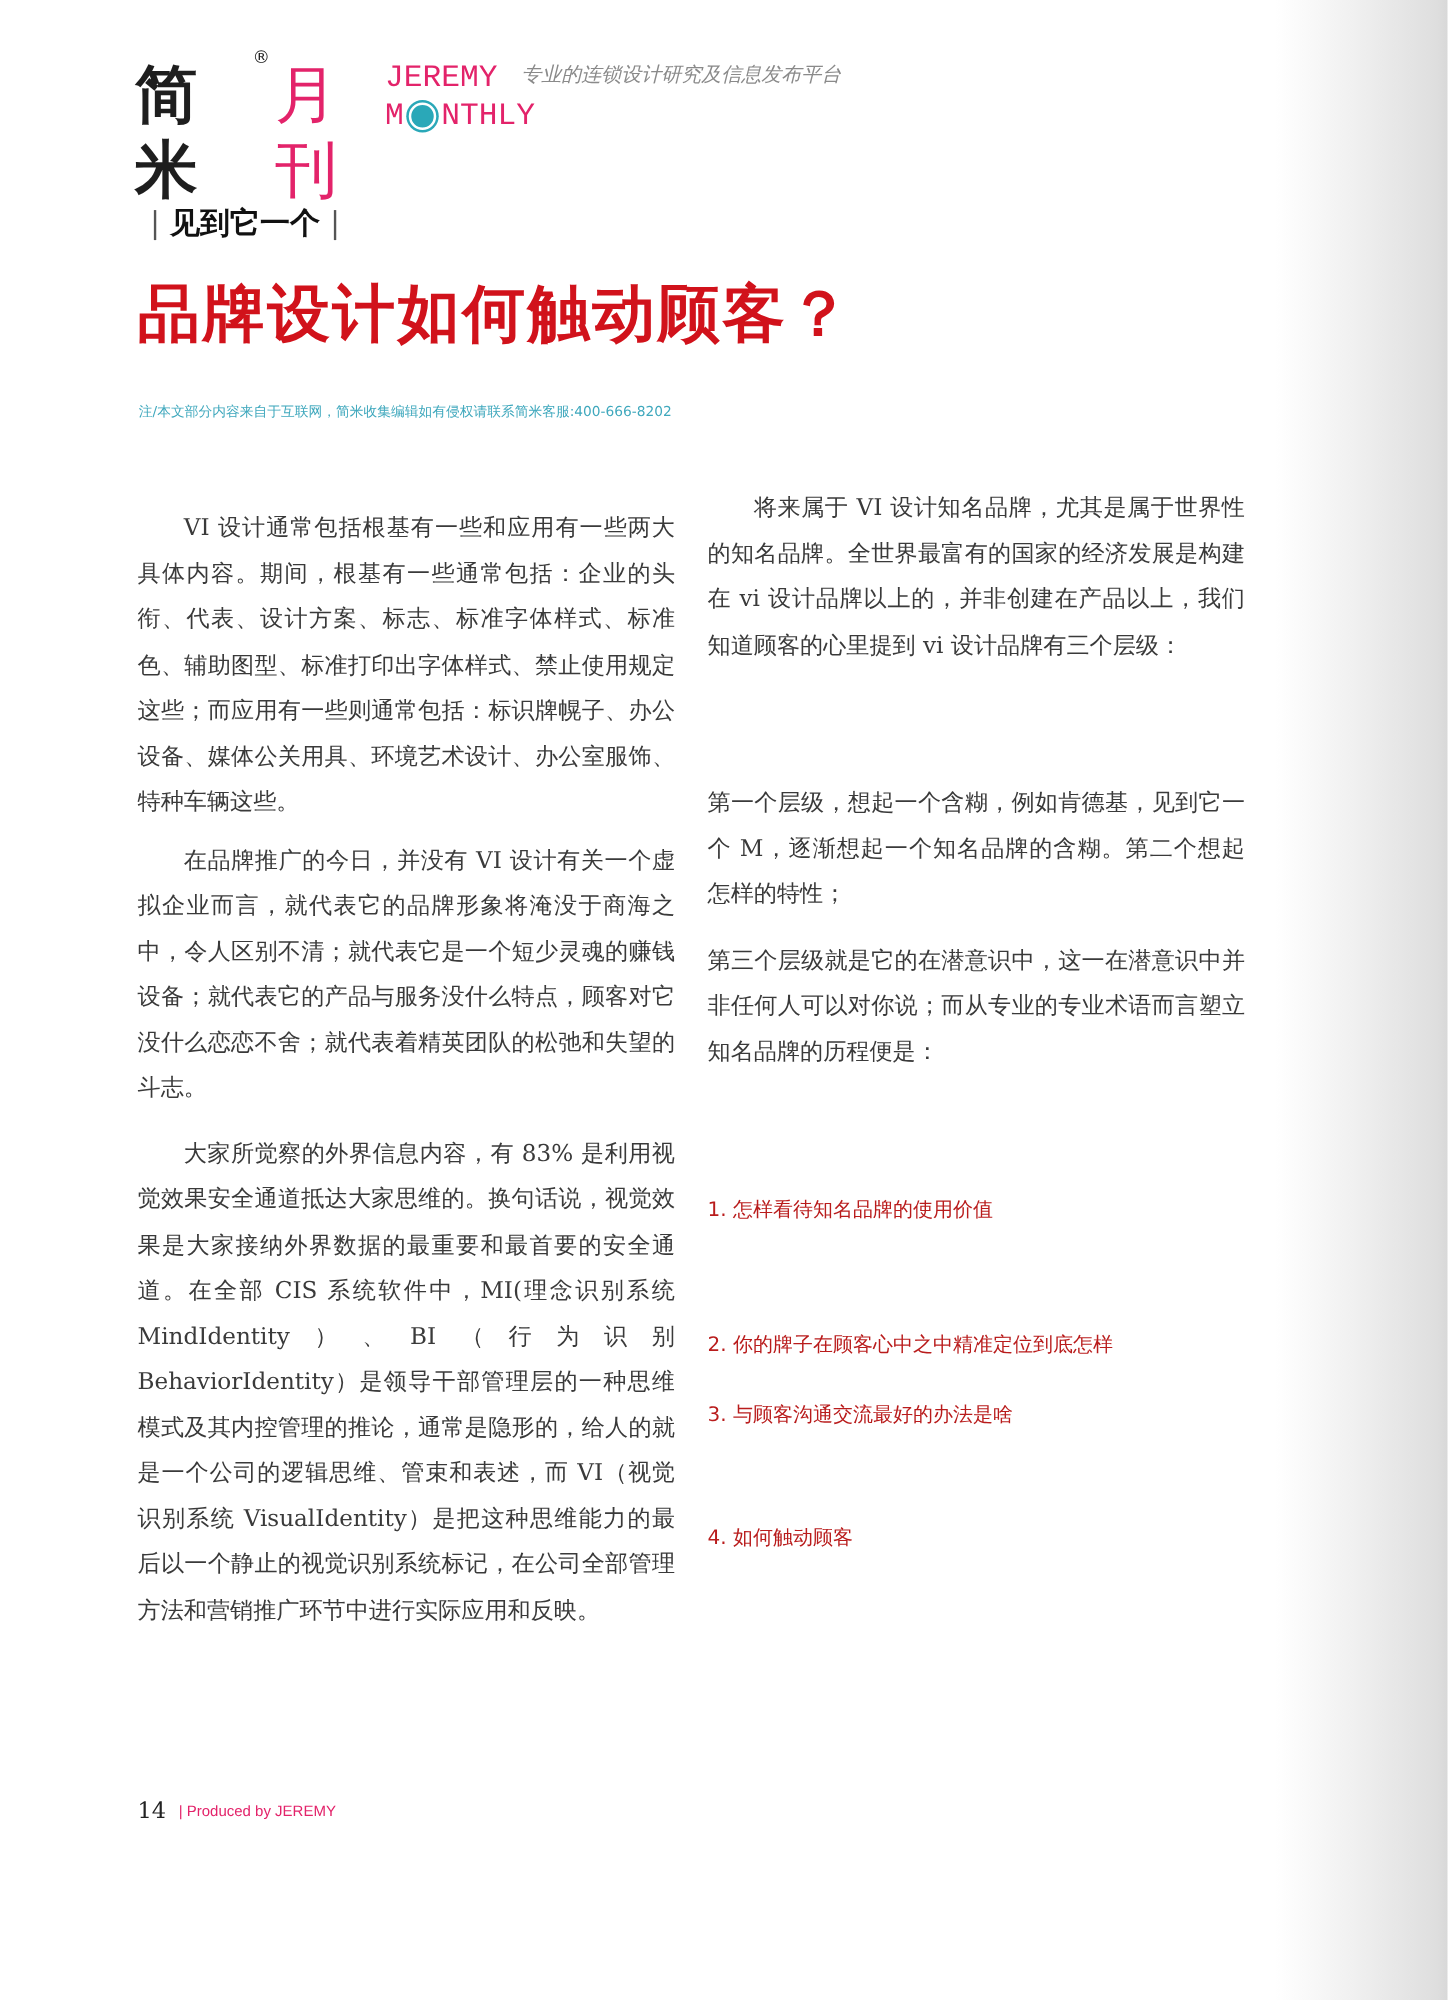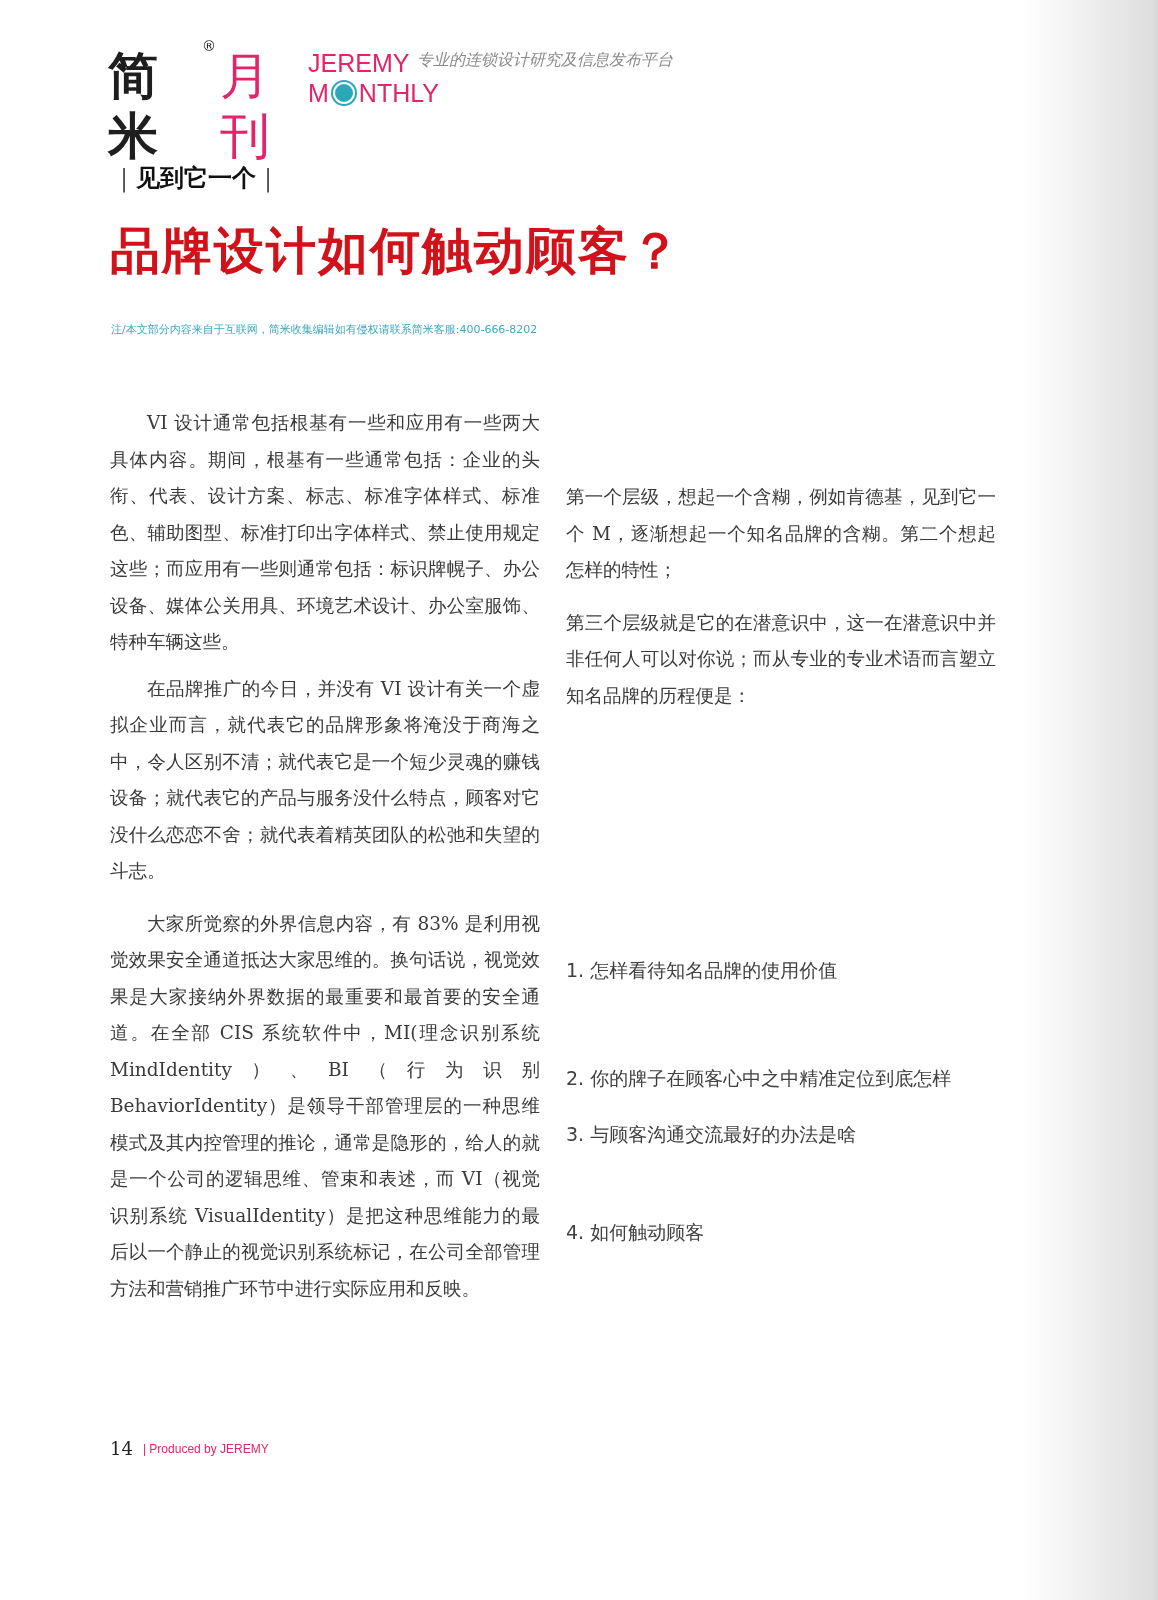--- a/index.html
+++ b/index.html
@@ -6,37 +6,37 @@
   body {
     width: 1158px; height: 1600px; position: relative; overflow: hidden;
     background: linear-gradient(to right, #ffffff 0px, #ffffff 1020px, #f1f1f1 1080px, #dedede 1150px, #d8d8d8 1158px);
     font-family: "DejaVu Serif", "Liberation Serif", serif;
     color: #333;
   }
   .logo { position: absolute; left: 108px; top: 38px; height: 80px; }
   .logo-jm { position: absolute; left: 0; top: 8px; font-family: "DejaVu Sans", sans-serif; font-weight: bold; font-size: 50px; color: #1e1e1e; letter-spacing: -2px; line-height: 60px; text-align: right; }
   .logo-reg { position: absolute; left: 94px; top: 0; font-family: "DejaVu Sans", sans-serif; font-size: 14px; color: #1e1e1e; }
   .logo-yk { position: absolute; left: 112px; top: 8px; font-family: "DejaVu Sans", sans-serif; font-size: 50px; color: #e3236a; letter-spacing: -2px; line-height: 60px; }
-  .logo-en { position: absolute; left: 200px; top: 10px; font-family: Liberation Sans, sans-serif; font-size: 25px; color: #e3236a; line-height: 30px; }
+  .logo-en { position: absolute; left: 200px; top: 10px; font-family: Liberation Mono, monospace; font-size: 25px; color: #e3236a; line-height: 30px; }
   .logo-en .l2 { display: flex; align-items: center; }
   .circle { display: inline-block; width: 18px; height: 18px; border-radius: 50%; background: #2aa8b8; border: 2px solid #fff; box-shadow: 0 0 0 2px #2aa8b8; margin: 0 4px 0 4px; }
   .tagline { position: absolute; left: 404px; top: 50px; font-family: "DejaVu Sans", sans-serif; font-style: italic; font-size: 16px; color: #8a8a8a; margin-left: 13px; }
 
   .section { position: absolute; left: 112px; top: 162px; font-size: 24px; font-weight: bold; color: #111; }
   .section .bar { font-weight: normal; color: #555; margin: 0 8px; }
   .title { position: absolute; left: 110px; top: 218px; font-family: "DejaVu Sans", sans-serif; font-weight: bold; font-size: 50px; color: #d1121b; letter-spacing: 2px; }
 
   .note { position: absolute; left: 111px; top: 322px; font-family: "DejaVu Sans", sans-serif; font-size: 11px; color: #3fa8bd; }
 
   .col { position: absolute; width: 430px; font-size: 18.5px; line-height: 36.5px; text-align: justify; color: #3a3a3a; }
   .col-left { left: 110px; top: 389px; }
   .col-right { left: 566px; top: 389px; }
   .col p { margin: 0 0 10px 0; }
   .indent { text-indent: 2em; }
-  .list-item { font-family: "DejaVu Sans", sans-serif; font-size: 19px; color: #404040; position: absolute; left: 566px; }
+  .list-item { font-family: "DejaVu Sans", sans-serif; font-size: 16px; color: #b91c1c; position: absolute; left: 566px; }
 
   .footer { position: absolute; left: 110px; top: 1438px; display: flex; align-items: center; }
   .page-num { font-size: 18px; color: #222; margin-right: 10px; }
   .produced { font-family: "Liberation Sans", sans-serif; font-size: 12px; color: #e3236a; }
 </style>
 </head>
 <body>
 
 <div class="logo">
   <span class="logo-jm">简米</span>
@@ -59,20 +59,21 @@
 <div class="title">品牌设计如何触动顾客？</div>
 <div class="note">注/本文部分内容来自于互联网，简米收集编辑如有侵权请联系简米客服:400-666-8202</div>
 
 <div class="col col-left">
   <p class="indent" style="margin-top:16px">VI 设计通常包括根基有一些和应用有一些两大具体内容。期间，根基有一些通常包括：企业的头衔、代表、设计方案、标志、标准字体样式、标准色、辅助图型、标准打印出字体样式、禁止使用规定这些；而应用有一些则通常包括：标识牌幌子、办公设备、媒体公关用具、环境艺术设计、办公室服饰、特种车辆这些。</p>
   <p class="indent">在品牌推广的今日，并没有 VI 设计有关一个虚拟企业而言，就代表它的品牌形象将淹没于商海之中，令人区别不清；就代表它是一个短少灵魂的赚钱设备；就代表它的产品与服务没什么特点，顾客对它没什么恋恋不舍；就代表着精英团队的松弛和失望的斗志。</p>
   <p class="indent" style="margin-top:16px">大家所觉察的外界信息内容，有 83% 是利用视觉效果安全通道抵达大家思维的。换句话说，视觉效果是大家接纳外界数据的最重要和最首要的安全通道。在全部 CIS 系统软件中，MI(理念识别系统 MindIdentity）、BI（行为识别 BehaviorIdentity）是领导干部管理层的一种思维模式及其内控管理的推论，通常是隐形的，给人的就是一个公司的逻辑思维、管束和表述，而 VI（视觉识别系统 VisualIdentity）是把这种思维能力的最后以一个静止的视觉识别系统标记，在公司全部管理方法和营销推广环节中进行实际应用和反映。</p>
 </div>
 
 <div class="col col-right">
+  <p class="indent">将来属于 VI 设计知名品牌，尤其是属于世界性的知名品牌。全世界最富有的国家的经济发展是构建在 vi 设计品牌以上的，并非创建在产品以上，我们知道顾客的心里提到 vi 设计品牌有三个层级：</p>
   <p style="margin-top:90px">第一个层级，想起一个含糊，例如肯德基，见到它一个 M，逐渐想起一个知名品牌的含糊。第二个想起怎样的特性；</p>
   <p style="margin-top:16px">第三个层级就是它的在潜意识中，这一在潜意识中并非任何人可以对你说；而从专业的专业术语而言塑立知名品牌的历程便是：</p>
 </div>
 
 <div class="list-item" style="top:958px">1. 怎样看待知名品牌的使用价值</div>
 <div class="list-item" style="top:1066px">2. 你的牌子在顾客心中之中精准定位到底怎样</div>
 <div class="list-item" style="top:1122px">3. 与顾客沟通交流最好的办法是啥</div>
 <div class="list-item" style="top:1220px">4. 如何触动顾客</div>
 
 <div class="footer">

